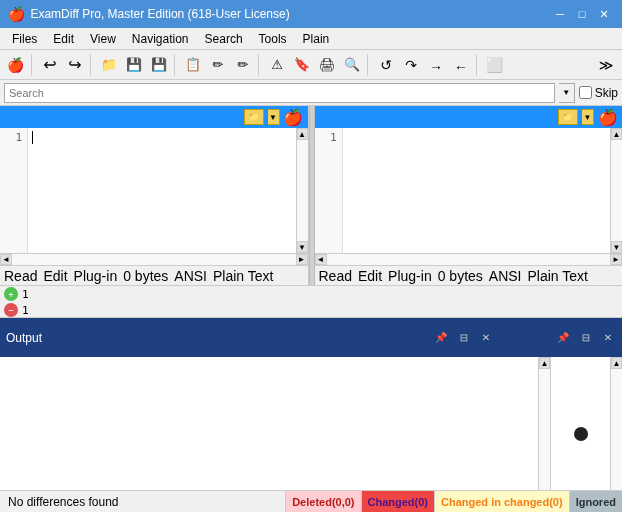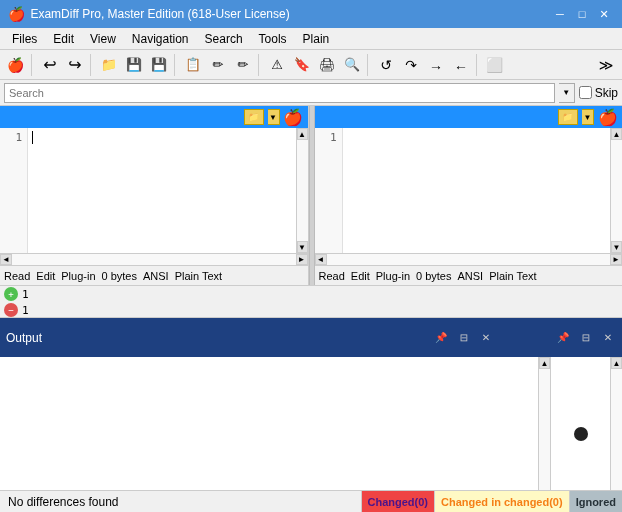--- a/index.html
+++ b/index.html
@@ -207,21 +207,21 @@
     @keyframes blink { 50% { opacity: 0; } }
 
     
     .pane-status {
       height: 20px;
       background: #f0f0f0;
       border-top: 1px solid #ccc;
       display: flex;
       align-items: center;
       padding: 0 4px;
-      font-size: 11px;
+      font-size: 14px;
       gap: 6px;
     }
     .status-item {
       color: #000;
     }
 
     
     .diff-rows {
       height: 32px;
       background: #f0f0f0;
@@ -562,18 +562,19 @@
       <div class="scrollbar-v" style="height:auto;">
         <div class="scrollbar-arrow">▲</div>
         <div class="scrollbar-track"></div>
         <div class="scrollbar-arrow">▼</div>
       </div>
     </div>
   </div>
 
   <div class="status-bar">
     <div class="status-left">No differences found</div>
+    <div class="status-badge badge-deleted">Deleted(0,0)</div>
     <div class="status-badge badge-changed">Changed(0)</div>
     <div class="status-badge badge-changed-in-changed">Changed in changed(0)</div>
     <div class="status-badge badge-ignored">Ignored</div>
   </div>
 
 </div>
 
 </body></html>

